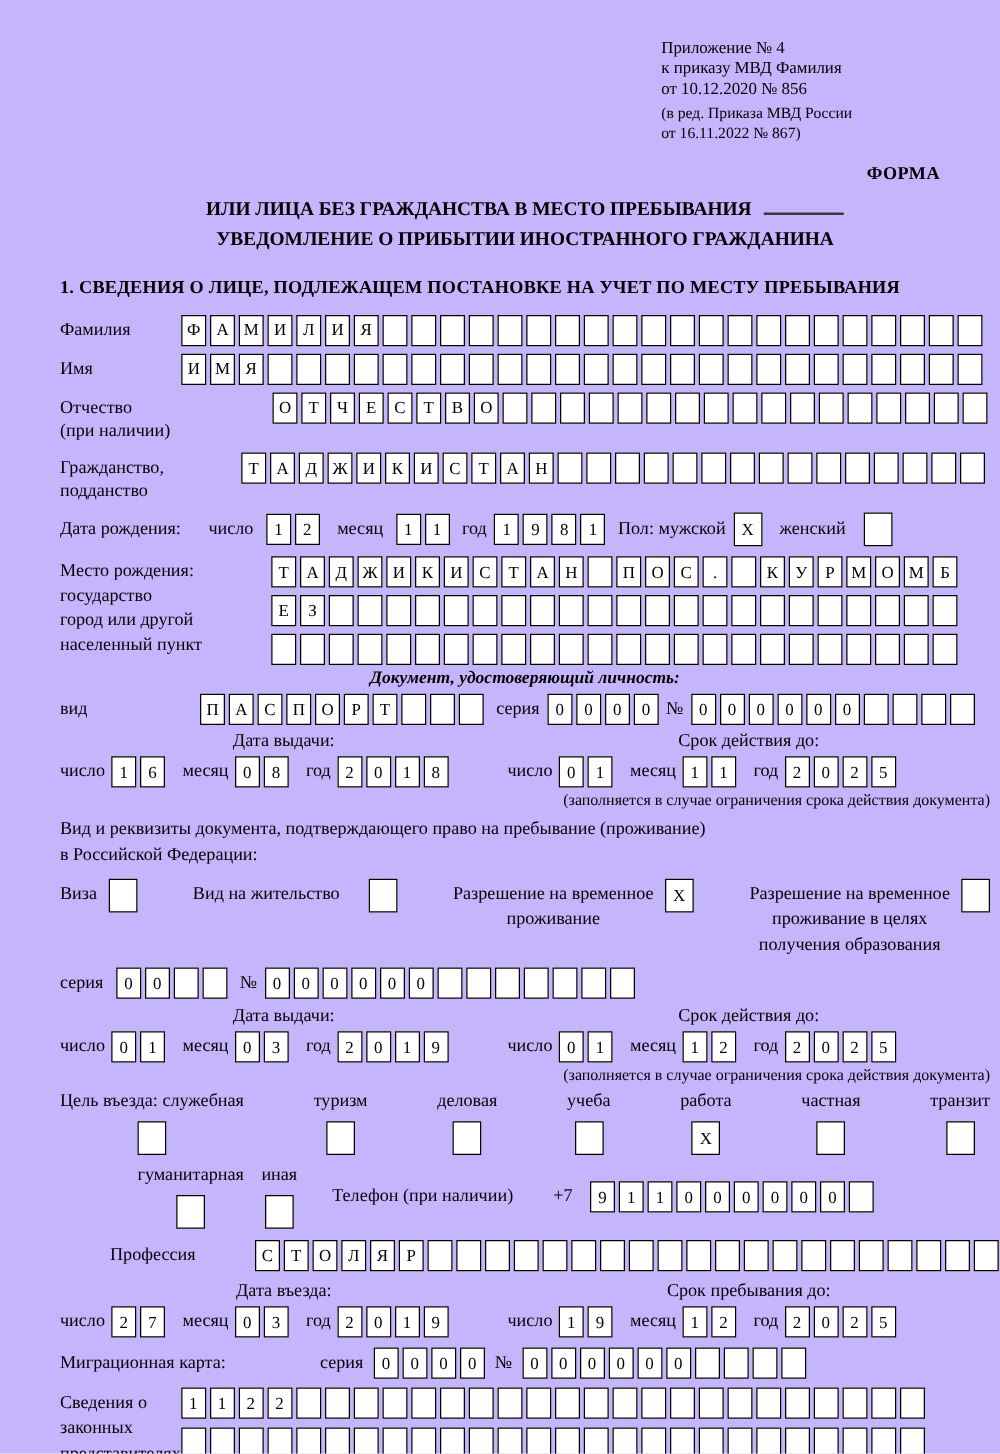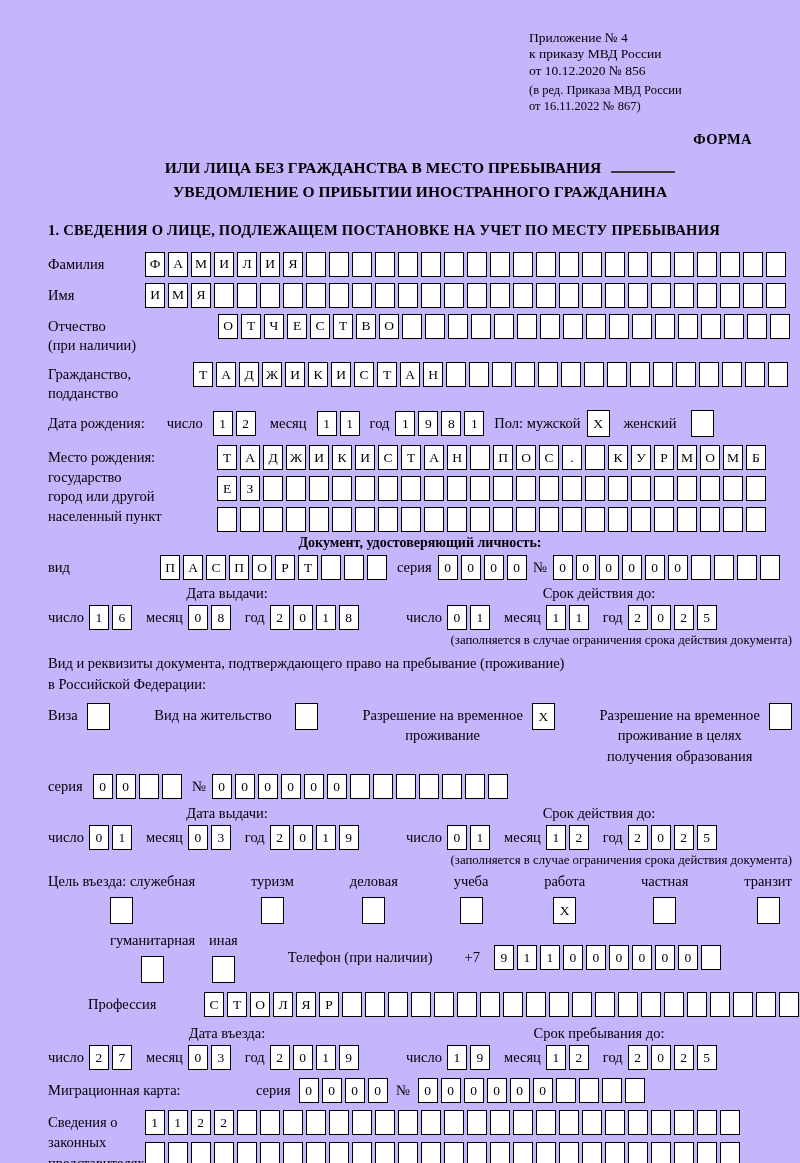--- a/index.html
+++ b/index.html
@@ -31,21 +31,21 @@
   .w133 { width: 133px; }
   .w158 { width: 158px; }
   .w157 { width: 157px; }
   .w104 { width: 104px; margin-left: 40px; }
   .stack > div { margin-bottom: 6px; }
   .stack > div:last-child { margin-bottom: 0; }
   
   .inline { display: flex; align-items: center; flex-wrap: nowrap; }
   .inline .gap6 { margin-left: 6px; } .inline .gap10 { margin-left: 10px; }
   .inline .gap14 { margin-left: 14px; } .inline .gap22 { margin-left: 22px; }
-  .dochead { text-align: center; font-weight: bold; font-size: 14px; margin: 2px 0 4px 0; }
+  .dochead { text-align: center; font-weight: bold; font-size: 14px; margin: 2px 0 4px 0; font-style: italic; }
   .dates-pair { display: flex; margin-top: 2px; }
   .dp-left { width: 358px; }
   .dp-right { flex: 1; }
   .dp-title { text-align: center; margin-bottom: 3px; }
   .dg { display: flex; align-items: center; }
   .dg .dlbl { margin-right: 5px; }
   .dg .sp { margin-left: 14px; }
   .fill-note { text-align: right; font-size: 12.8px; margin: 3px 0 5px 0; }
   .resdoc { line-height: 1.45; margin-top: 4px; }
   .resdoc-boxes { display: flex; justify-content: space-between; align-items: flex-start; margin: 8px 0 8px 0; }
@@ -59,21 +59,21 @@
   .reps-rows > .cells-row { margin-bottom: 7px; }
   .mig-row { display: flex; align-items: center; margin-bottom: 7px; }
 </style>
 </head>
 <body>
 
 <div class="page">
 
   <div class="hdr">
     <div>Приложение № 4</div>
-    <div>к приказу МВД России</div>
+    <div>к приказу МВД Фамилия</div>
     <div>от 10.12.2020 № 856</div>
     <div class="amend">
       <div>(в ред. Приказа МВД России</div>
       <div>от 16.11.2022 № 867)</div>
     </div>
   </div>
 
   <div class="forma">ФОРМА</div>
 
   <div class="title">
@@ -589,21 +589,21 @@
       <span class="cells cb">
           <div class="cell"></div>
         </span>
     </div>
     <div class="p-item">
       <span>иная</span>
       <span class="cells cb">
           <div class="cell"></div>
         </span>
     </div>
-    <span style="margin-left:36px;">Телефон (при наличии)</span>
+    <span style="margin-left:14px;">Телефон (при наличии)</span>
     <span style="margin-left:18px;">+7</span>
     <span class="cells">
         <div class="cell">9</div>
         <div class="cell">1</div>
         <div class="cell">1</div>
         <div class="cell">0</div>
         <div class="cell">0</div>
         <div class="cell">0</div>
         <div class="cell">0</div>
         <div class="cell">0</div>

